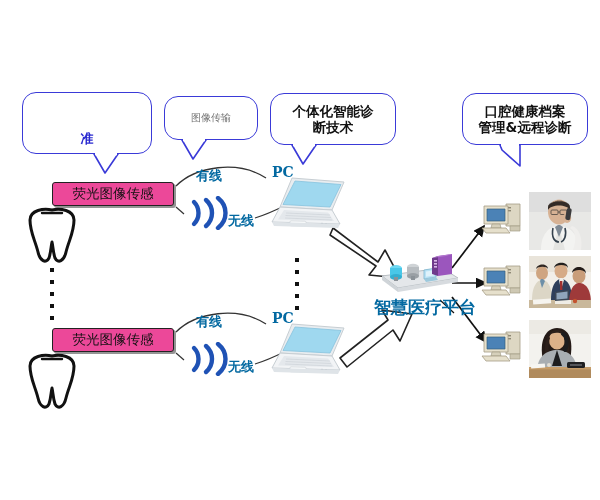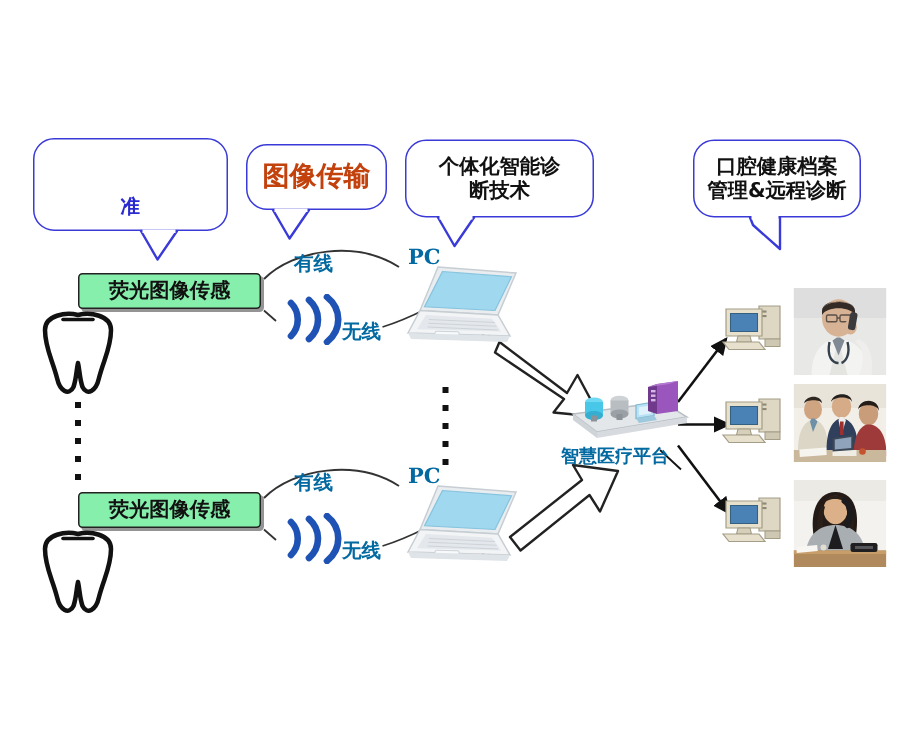--- a/index.html
+++ b/index.html
@@ -27,49 +27,49 @@
   .tail{
     position:absolute;
     width:22px;height:18px;
     overflow:visible;
   }
   .tail svg{display:block;}
 
   .c1{left:22px;top:92px;width:130px;height:62px;}
   .c1 .ctext{color:#2a2ad0;font-size:13px;font-weight:600;letter-spacing:.2px;}
   .c2{left:164px;top:96px;width:94px;height:44px;}
-  .c2 .ctext{color:#c2410c;font-size:18px;font-weight:700;}
+  .c2 .ctext{color:#737373;font-size:10px;font-weight:400;}
   .c3{left:270px;top:93px;width:126px;height:52px;}
   .c3 .ctext{color:#111;font-size:13.5px;font-weight:600;}
-  .c4{left:462px;top:93px;width:112px;height:52px;}
+  .c4{left:462px;top:93px;width:126px;height:52px;}
   .c4 .ctext{color:#111;font-size:13.5px;font-weight:600;}
 
   
   .sensorbox{
     position:absolute;
     border:1.4px solid #222;
     border-radius:3px;
-    background:#86efac;
+    background:#ec4899;
     box-sizing:border-box;
     display:flex;align-items:center;justify-content:center;
-    color:#111;font-size:13.5px;font-weight:700;
+    color:#111;font-size:13.5px;font-weight:400;
     box-shadow:2px 2px 0 rgba(60,60,60,.55);
   }
   .sb1{left:52px;top:182px;width:122px;height:24px;}
   .sb2{left:52px;top:328px;width:122px;height:24px;}
 
   
   .lbl{position:absolute;color:#0369a1;font-weight:600;white-space:nowrap;}
   .lbl-wired1{left:196px;top:167px;font-size:13px;}
   .lbl-wireless1{left:228px;top:212px;font-size:13px;}
   .lbl-wired2{left:196px;top:313px;font-size:13px;}
   .lbl-wireless2{left:228px;top:358px;font-size:13px;}
   .lbl-pc1{left:272px;top:164px;font-size:14px;font-family:"DejaVu Serif","Liberation Serif",serif;}
   .lbl-pc2{left:272px;top:310px;font-size:14px;font-family:"DejaVu Serif","Liberation Serif",serif;}
-  .lbl-platform{left:374px;top:296px;font-size:12px;}
+  .lbl-platform{left:374px;top:296px;font-size:17px;}
 
   
   .layer{position:absolute;left:0;top:0;width:600px;height:500px;}
   .layer svg{position:absolute;left:0;top:0;}
 
   
   .photo{position:absolute;overflow:hidden;}
   .photo svg{display:block;}
 
   .icon-abs{position:absolute;}

